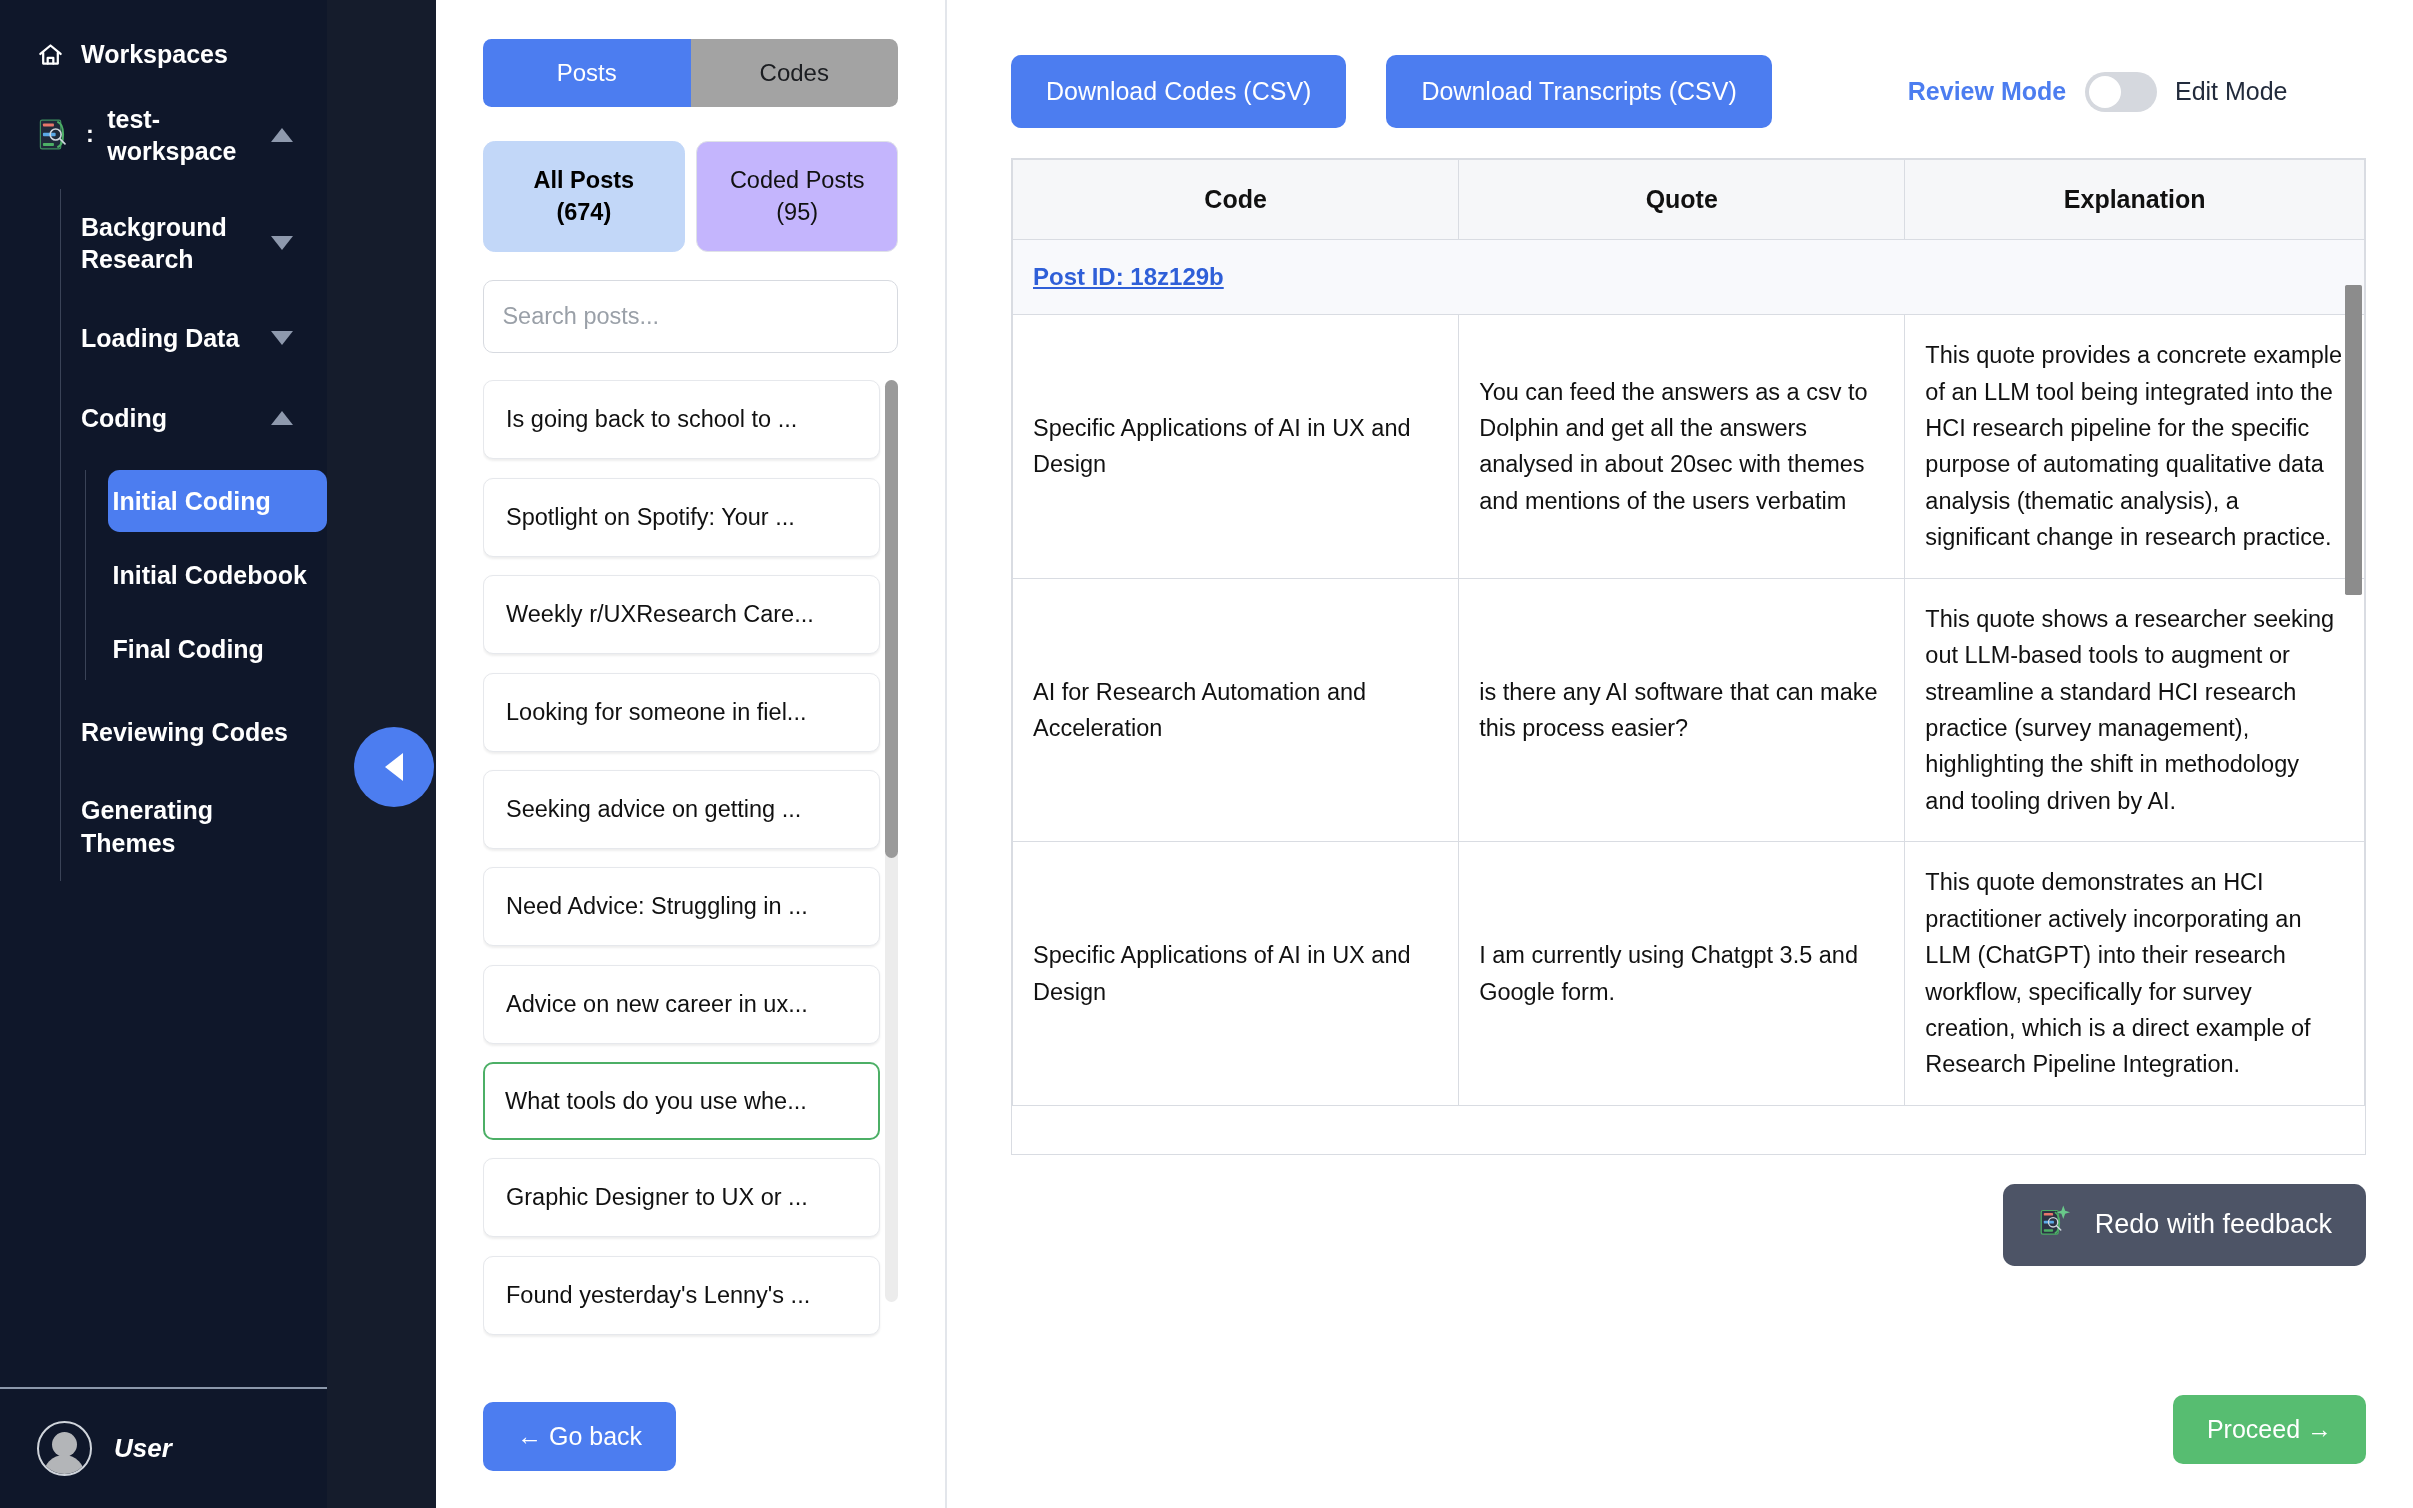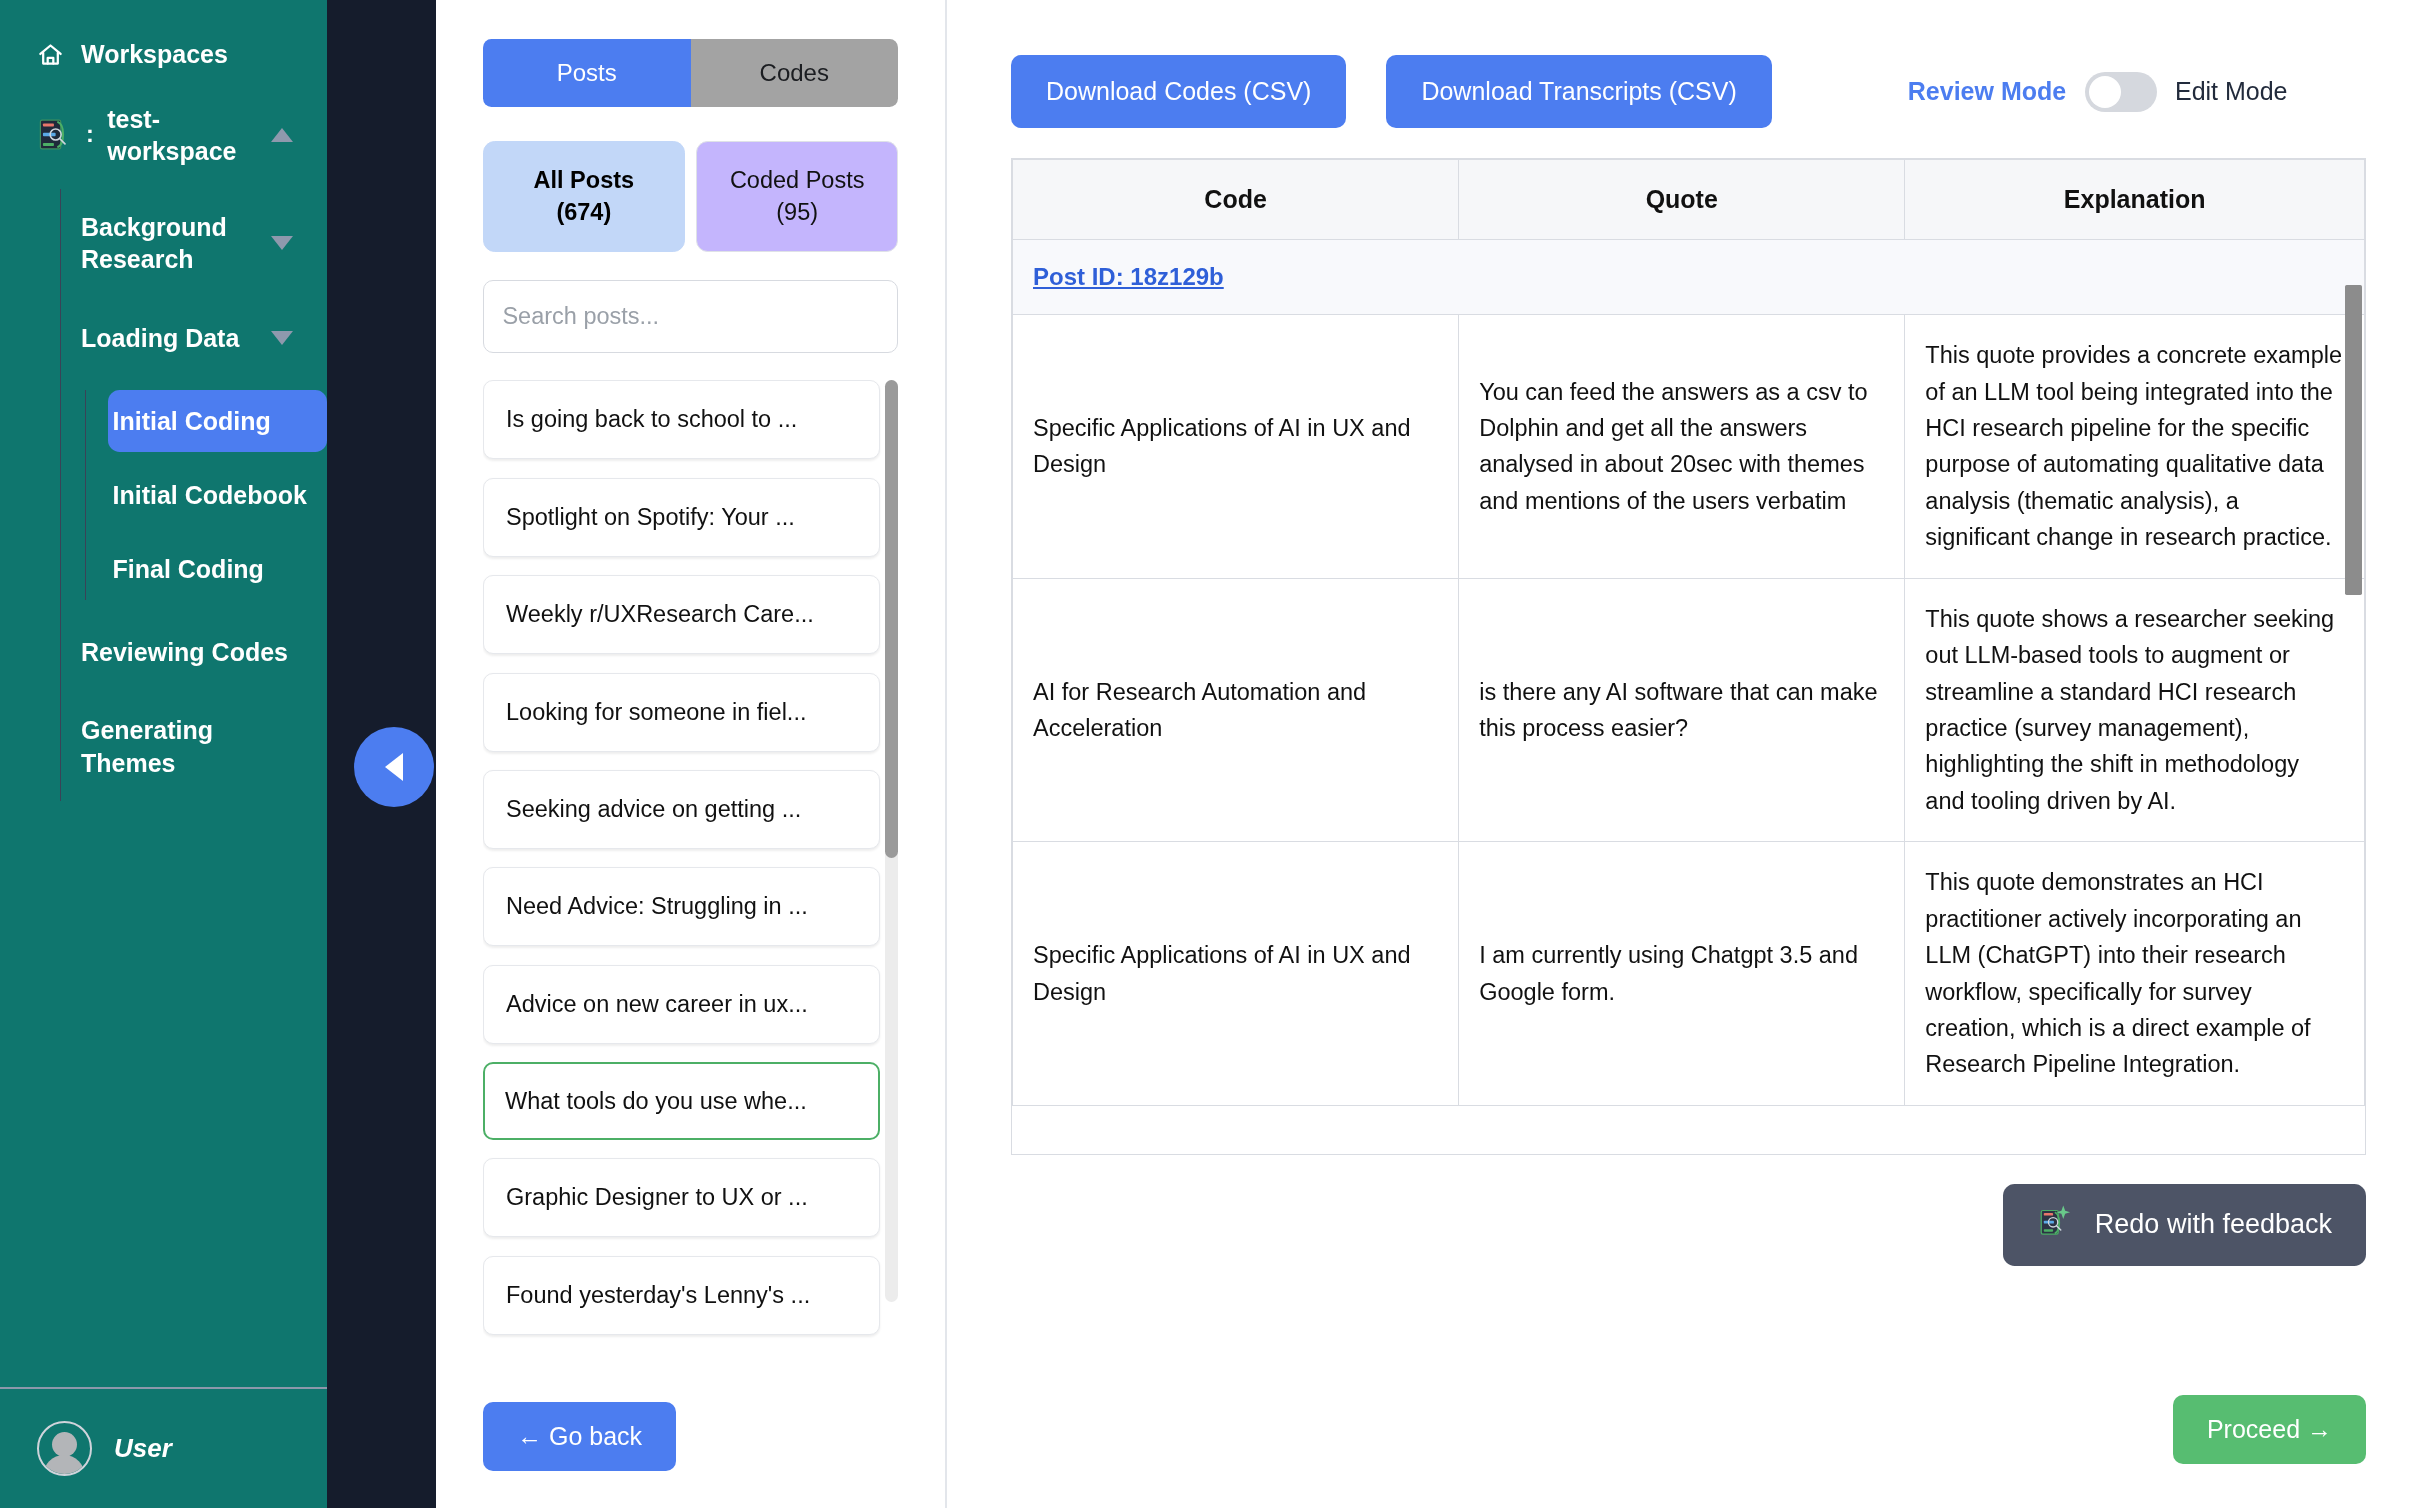--- a/index.html
+++ b/index.html
@@ -7,21 +7,21 @@
     width: 2413px; height: 1508px;
     font-family: "Liberation Sans", sans-serif;
     background: #ffffff;
     overflow: hidden;
   }
   .app { display: flex; width: 2413px; height: 1508px; position: relative; }
 
   
   .sidebar {
     width: 327px; height: 1508px;
-    background: #0f766e;
+    background: #0f172a;
     display: flex; flex-direction: column;
     flex: 0 0 327px;
     position: relative;
     z-index: 5;
   }
   .sidebar-scroll { flex: 1; padding-top: 28.5px; overflow: hidden; }
   .ws-home {
     display: flex; align-items: center; gap: 17px;
     padding: 11.7px 0 11.7px 37px;
     color: #ffffff; font-size: 25px; font-weight: 600;
@@ -277,20 +277,24 @@
         <div class="tree-item">
           <span class="lbl">Background Research</span>
           <span class="caret down"></span>
         </div>
 
         <div class="tree-item">
           <span class="lbl">Loading Data</span>
           <span class="caret down"></span>
         </div>
 
+        <div class="tree-item">
+          <span class="lbl">Coding</span>
+          <span class="caret up"></span>
+        </div>
 
         <div class="subtree">
           <div class="sub-item active">
             <span class="lbl">Initial Coding</span>
           </div>
           <div class="sub-item">
             <span class="lbl">Initial Codebook</span>
           </div>
           <div class="sub-item">
             <span class="lbl">Final Coding</span>

